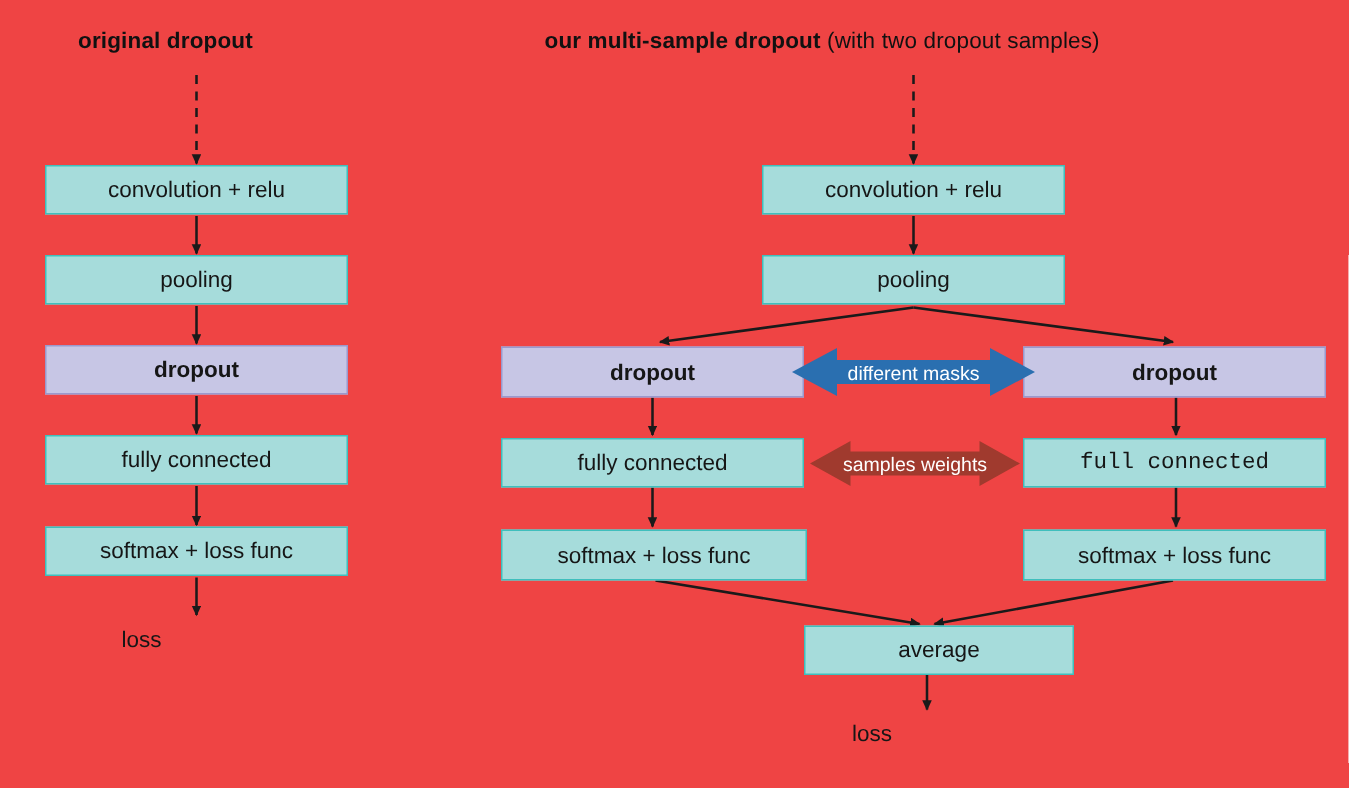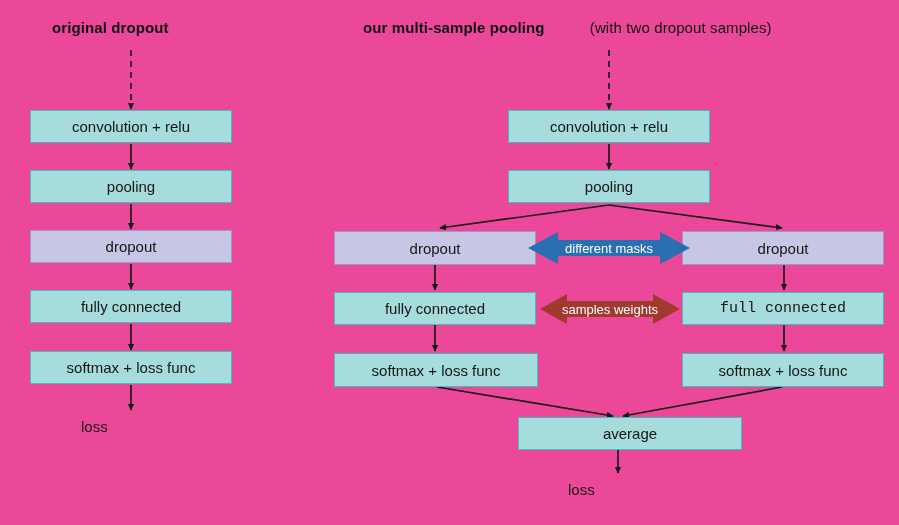--- a/index.html
+++ b/index.html
@@ -9,56 +9,55 @@
     background: #ffffff;
   }
   body {
     font-family: "Liberation Sans", sans-serif;
     color: #1a1a1a;
   }
   #canvas {
     position: relative;
     width: 899px;
     height: 525px;
-    background: #ec4899;
+    background: #ef4444;
     overflow: hidden;
   }
   
   .panel-title {
     position: absolute;
     font-size: 15px;
     font-weight: bold;
     color: #111111;
     white-space: nowrap;
     letter-spacing: 0.1px;
   }
   .panel-title .normal {
     font-weight: normal;
-    margin-left: 41px;
   }
   
   .node {
     position: absolute;
     box-sizing: border-box;
     display: flex;
     align-items: center;
     justify-content: center;
     font-size: 15px;
     line-height: 1;
     white-space: nowrap;
     color: #161616;
   }
   .node.teal {
     background: #a6dcdb;
     border: 1.5px solid #3fbfbd;
   }
   .node.purple {
     background: #c7c6e5;
     border: 1.5px solid #9a99cd;
-    font-weight: normal;
+    font-weight: bold;
   }
   
   .plain-label {
     position: absolute;
     font-size: 15px;
     color: #161616;
     white-space: nowrap;
     text-align: left;
   }
   
@@ -121,21 +120,21 @@
     <line x1="784" y1="325" x2="784" y2="351" stroke="#1a1a1a" stroke-width="1.7" marker-end="url(#ahead)"></line>
 
     <line x1="437" y1="387" x2="613" y2="416" stroke="#1a1a1a" stroke-width="1.7" marker-end="url(#ahead)"></line>
     <line x1="782" y1="387" x2="623" y2="416" stroke="#1a1a1a" stroke-width="1.7" marker-end="url(#ahead)"></line>
     <line x1="618" y1="449" x2="618" y2="473" stroke="#1a1a1a" stroke-width="1.7" marker-end="url(#ahead)"></line>
   </svg>
 
   <div class="panel-title" style="left:52px; top:19px;">original dropout</div>
 
   <div class="panel-title" style="left:363px; top:19px;">
-    <span>our multi-sample pooling</span><span class="normal"> (with two dropout samples)</span>
+    <span>our multi-sample dropout</span><span class="normal"> (with two dropout samples)</span>
   </div>
 
   <div class="node teal" style="left:30px; top:110px; width:202px; height:33px;">convolution + relu</div>
 
   <div class="node teal" style="left:30px; top:170px; width:202px; height:33px;">pooling</div>
 
   <div class="node purple" style="left:30px; top:230px; width:202px; height:33px;">dropout</div>
 
   <div class="node teal" style="left:30px; top:290px; width:202px; height:33px;">fully connected</div>
 
@@ -152,21 +151,21 @@
   <div class="node teal" style="left:334px; top:292px; width:202px; height:33px;">fully connected</div>
 
   <div class="node teal" style="left:334px; top:353px; width:204px; height:34px;">softmax + loss func</div>
 
   <div class="node purple" style="left:682px; top:231px; width:202px; height:34px;">dropout</div>
 
   <div class="node teal" style="left:682px; top:292px; width:202px; height:33px;font-family:Liberation Mono, monospace;">full connected</div>
 
   <div class="node teal" style="left:682px; top:353px; width:202px; height:34px;">softmax + loss func</div>
 
-  <div class="node teal" style="left:518px; top:417px; width:224px; height:33px;">average</div>
+  <div class="node teal" style="left:536px; top:417px; width:180px; height:33px;">average</div>
 
   <div class="plain-label" style="left:568px; top:481px; width:100px;">loss</div>
 
   <div class="rel-arrow" style="left:528px; top:230px; width:162px; height:36px;">
     <svg width="162" height="36" viewBox="0 0 162 36" xmlns="http://www.w3.org/2000/svg">
       <polygon points="0,18 30,2 30,10 132,10 132,2 162,18 132,34 132,26 30,26 30,34" fill="#2a6fb0"></polygon>
     </svg>
     <span class="rel-text">different masks</span>
   </div>
 

